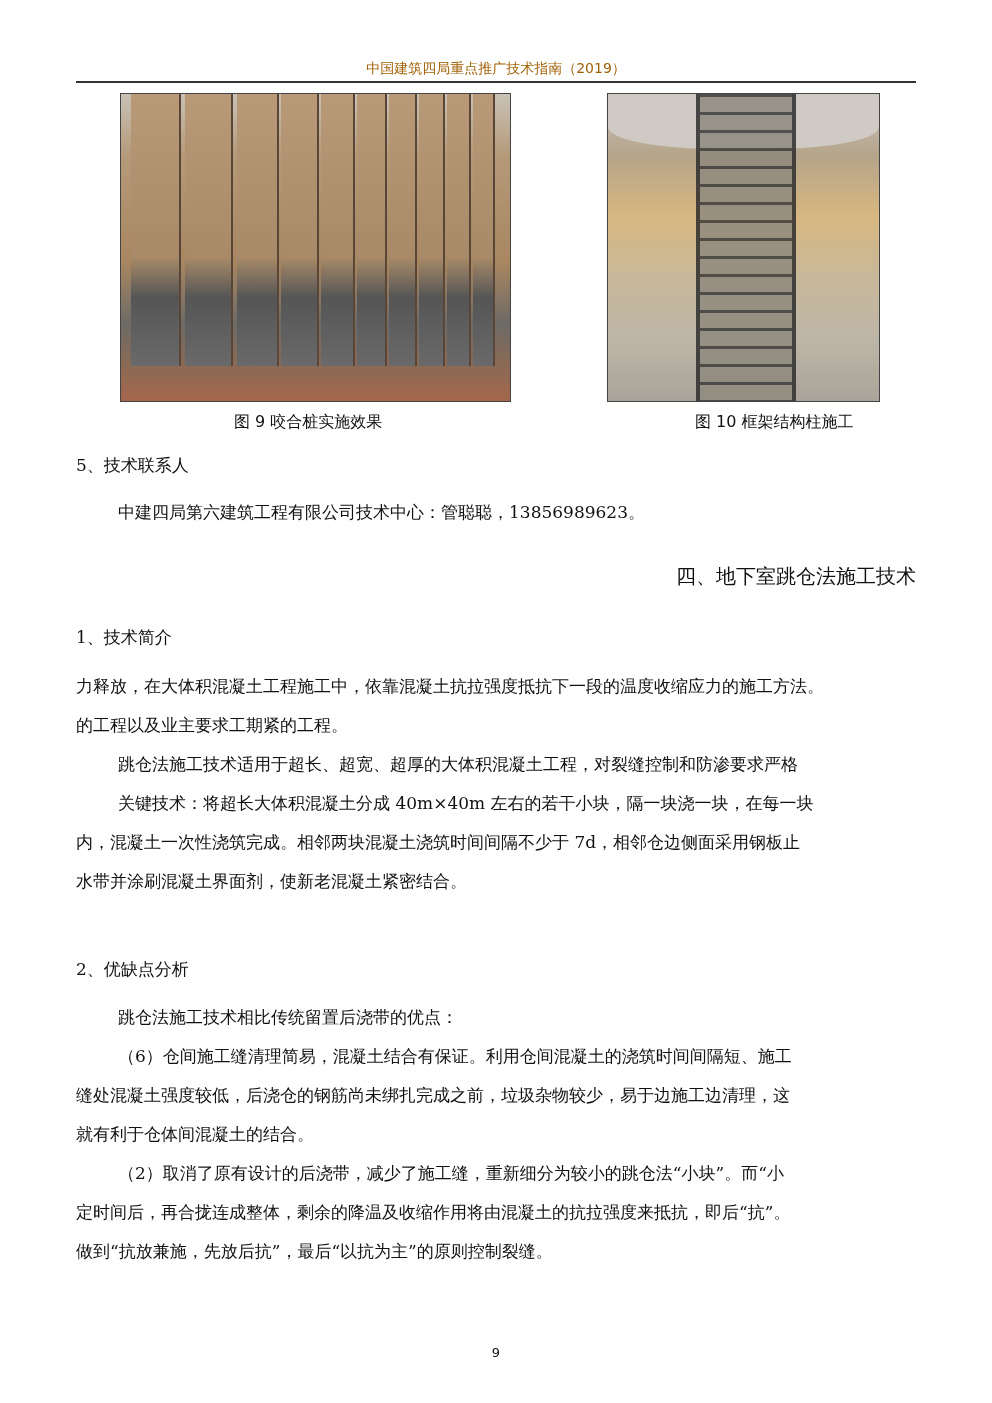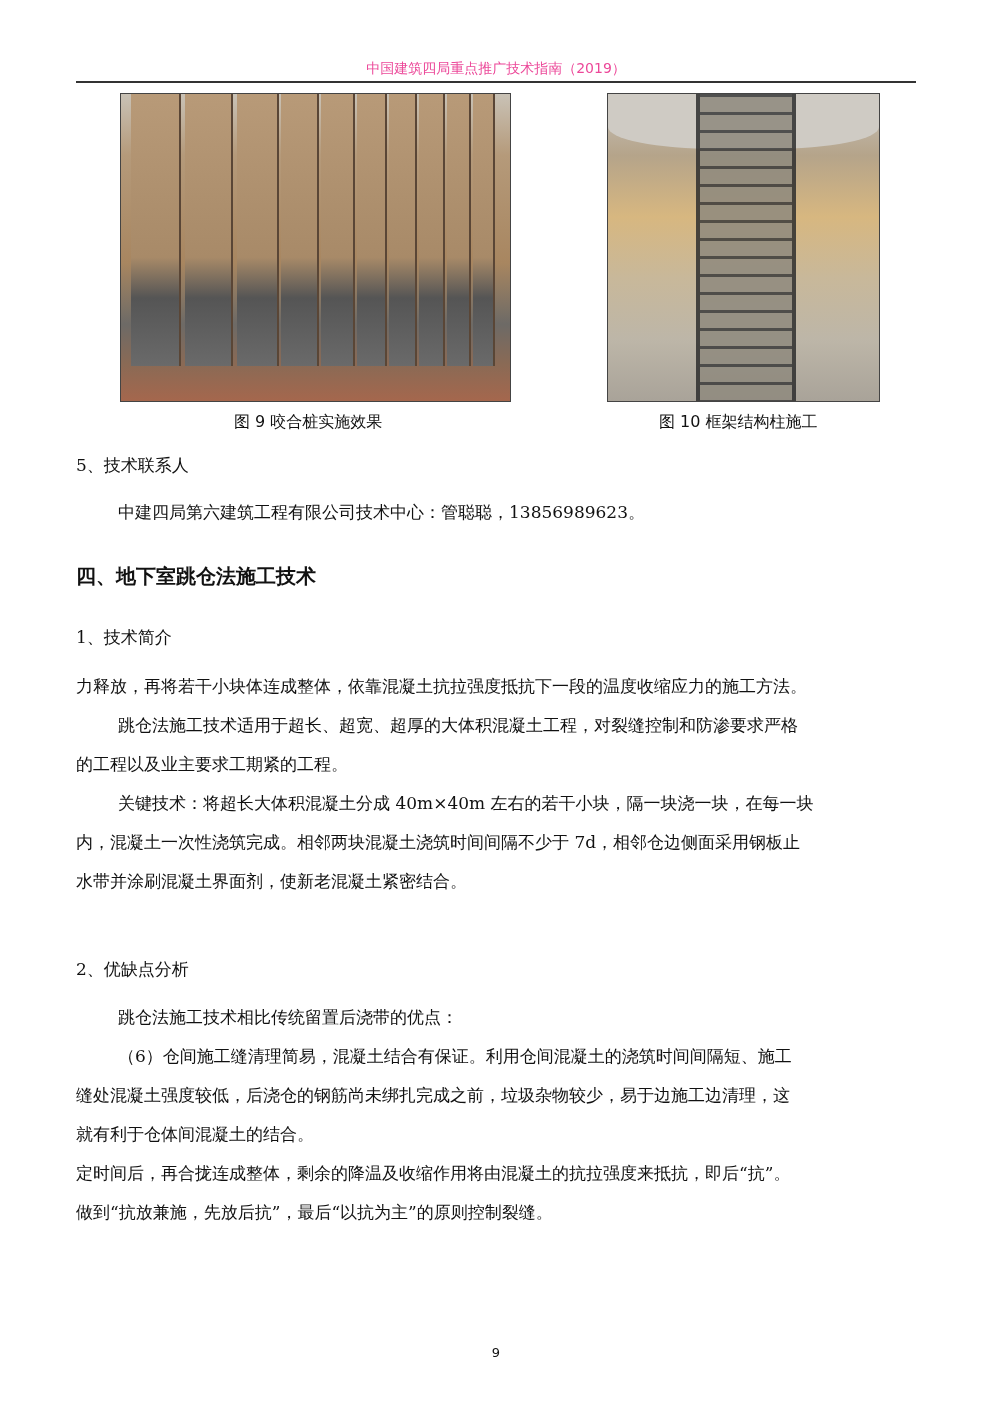--- a/index.html
+++ b/index.html
@@ -1,27 +1,27 @@
 <!DOCTYPE html>
 <html><head>
 <meta charset="utf-8">
 <style>
   html,body{margin:0;padding:0;background:#fff;}
   body{width:992px;height:1403px;position:relative;overflow:hidden;font-family:"DejaVu Serif","Liberation Serif",serif;color:#111;}
-  .header{position:absolute;left:76px;top:60px;width:840px;text-align:center;font-family:"DejaVu Sans","Liberation Sans",sans-serif;font-size:14px;color:#ec4899;}
+  .header{position:absolute;left:76px;top:60px;width:840px;text-align:center;font-family:"DejaVu Sans","Liberation Sans",sans-serif;font-size:14px;color:#a16207;}
   .header-rule{position:absolute;left:76px;top:81px;width:840px;height:2px;background:#333;}
   .photo{position:absolute;border:1px solid #444;overflow:hidden;}
   .photo1{left:120px;top:93px;width:389px;height:307px;background:linear-gradient(180deg,#c9c2b6 0%,#b59a7a 20%,#a88660 55%,#6d6a66 75%,#8a6a55 88%,#a5674d 100%);}
   .photo1 .pile{position:absolute;top:0;bottom:35px;background:linear-gradient(180deg,#b89a78 0%,#a88a68 60%,#555 75%,#6a6a6a 100%);border-right:2px solid #5a4636;}
   .photo2{left:607px;top:93px;width:271px;height:307px;background:linear-gradient(180deg,#c8c4bd 0%,#b5a48a 20%,#d7b780 40%,#c8b89a 60%,#bdb6a8 80%,#a9a399 100%);}
   .photo2 .column{position:absolute;left:88px;top:0;width:92px;height:307px;background:repeating-linear-gradient(180deg,#3b3b3b 0 3px,#8f8a7e 3px 18px);border-left:4px solid #2e2e2e;border-right:4px solid #2e2e2e;opacity:.85;}
   .photo2 .ceiling{position:absolute;left:0;top:0;width:271px;height:55px;background:#cfcbc4;border-radius:0 0 40% 40%;}
   .caption{position:absolute;font-family:"DejaVu Sans","Liberation Sans",sans-serif;font-size:16px;}
   .h2{position:absolute;left:76px;font-weight:normal;font-size:17px;}
-  .h1{position:absolute;left:76px;width:840px;text-align:left;font-weight:bold;font-size:20px;}
+  .h1{position:absolute;left:76px;width:840px;text-align:right;font-weight:normal;font-size:20px;}
   .p{position:absolute;left:76px;width:840px;font-size:17px;line-height:39px;text-align:justify;}
   .p .line{display:block;white-space:nowrap;}
   .indent{padding-left:42px;}
   .pagenum{position:absolute;left:0;width:992px;top:1345px;text-align:center;font-size:13px;font-family:"DejaVu Sans","Liberation Sans",sans-serif;}
 </style>
 </head>
 <body>
 
 <div class="header">中国建筑四局重点推广技术指南（2019）</div>
 <div class="header-rule"></div>
@@ -37,44 +37,45 @@
   <div class="pile" style="left:298px;width:24px"></div>
   <div class="pile" style="left:326px;width:22px"></div>
   <div class="pile" style="left:352px;width:20px"></div>
 </div>
 <div class="photo photo2">
   <div class="ceiling"></div>
   <div class="column"></div>
 </div>
 
 <div class="caption" style="left:234px;top:412px">图 9  咬合桩实施效果</div>
-<div class="caption" style="left:659px;top:412px">图 10  框架结构柱施工</div>
+<div class="caption" style="left:695px;top:412px">图 10  框架结构柱施工</div>
 
 <div class="h2" style="top:454px">5、技术联系人</div>
 <div class="p" style="top:493px">
     <span class="line indent">中建四局第六建筑工程有限公司技术中心：管聪聪，13856989623。</span>
   </div>
 
 <div class="h1" style="top:563px">四、地下室跳仓法施工技术</div>
 
 <div class="h2" style="top:626px">1、技术简介</div>
 
 <div class="p" style="top:667px">
-  <span class="line">力释放，再将若干小块体连成整体，依靠混凝土抗拉强度抵抗下一段的温度收缩应力的施工方法。</span>
+  <span class="line">力释放，在大体积混凝土工程施工中，依靠混凝土抗拉强度抵抗下一段的温度收缩应力的施工方法。</span>
+  <span class="line">的工程以及业主要求工期紧的工程。</span>
   <span class="line indent">跳仓法施工技术适用于超长、超宽、超厚的大体积混凝土工程，对裂缝控制和防渗要求严格</span>
-  <span class="line">的工程以及业主要求工期紧的工程。</span>
   <span class="line indent">关键技术：将超长大体积混凝土分成 40m×40m 左右的若干小块，隔一块浇一块，在每一块</span>
   <span class="line">内，混凝土一次性浇筑完成。相邻两块混凝土浇筑时间间隔不少于 7d，相邻仓边侧面采用钢板止</span>
   <span class="line">水带并涂刷混凝土界面剂，使新老混凝土紧密结合。</span>
 </div>
 
 <div class="h2" style="top:958px">2、优缺点分析</div>
 
 <div class="p" style="top:998px">
   <span class="line indent">跳仓法施工技术相比传统留置后浇带的优点：</span>
   <span class="line indent">（6）仓间施工缝清理简易，混凝土结合有保证。利用仓间混凝土的浇筑时间间隔短、施工</span>
   <span class="line">缝处混凝土强度较低，后浇仓的钢筋尚未绑扎完成之前，垃圾杂物较少，易于边施工边清理，这</span>
   <span class="line">就有利于仓体间混凝土的结合。</span>
+  <span class="line indent">（2）取消了原有设计的后浇带，减少了施工缝，重新细分为较小的跳仓法“小块”。而“小</span>
   <span class="line">定时间后，再合拢连成整体，剩余的降温及收缩作用将由混凝土的抗拉强度来抵抗，即后“抗”。</span>
   <span class="line">做到“抗放兼施，先放后抗”，最后“以抗为主”的原则控制裂缝。</span>
 </div>
 
 <div class="pagenum">9</div>
 
 </body></html>

